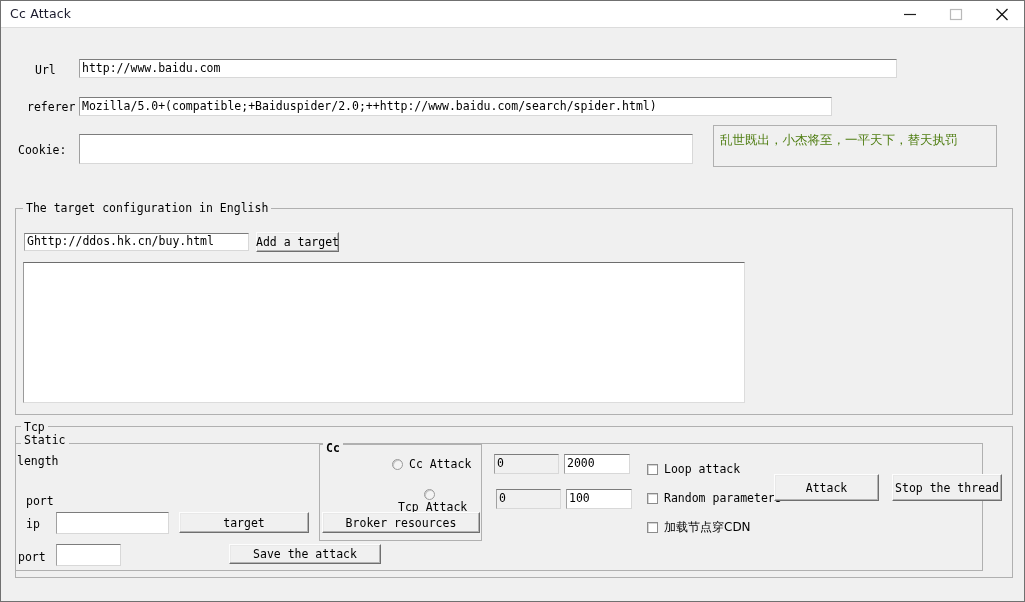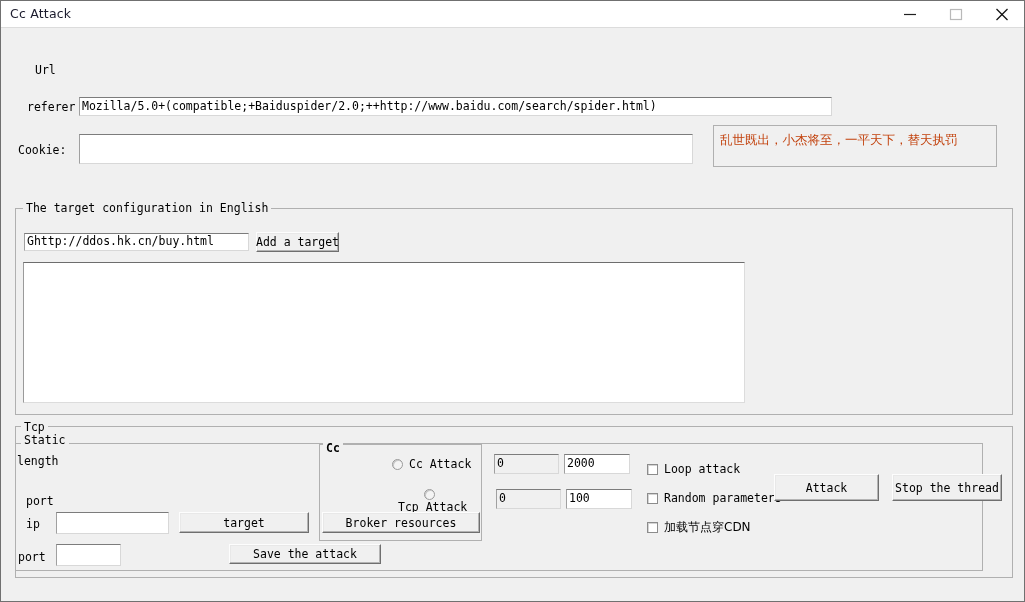--- a/index.html
+++ b/index.html
@@ -133,21 +133,21 @@
     border: 1px solid #b0b0b0;
     background: #f0f0f0;
   }
   .cookie-note {
     position: absolute;
     box-sizing: border-box;
     border: 1px solid #b0b0b0;
     background: #f0f0f0;
     font-family: "DejaVu Sans", "Liberation Sans", sans-serif;
     font-size: 12.5px;
-    color: #c2410c;
+    color: #4d7c0f;
     padding: 6px 6px 0 6px;
     white-space: nowrap;
   }
   
   .radio-row, .check-row {
     position: absolute;
     display: flex;
     align-items: center;
     white-space: nowrap;
     cursor: default;
@@ -200,20 +200,21 @@
     </div>
     <div class="win-btn" id="btn-close">
       <svg width="46" height="26" viewBox="0 0 46 26">
         <line x1="17.5" y1="8" x2="28.5" y2="19" stroke="#111111" stroke-width="1.3"></line>
         <line x1="28.5" y1="8" x2="17.5" y2="19" stroke="#111111" stroke-width="1.3"></line>
       </svg>
     </div>
   </div>
 
   <div class="lbl" style="left:34px; top:62px;">Url</div>
+  <div class="field" style="left:78px; top:58px; width:818px; height:19px;">http://www.baidu.com</div>
 
   <div class="lbl" style="left:26px; top:99px;">referer</div>
   <div class="field" style="left:78px; top:96px; width:753px; height:19px;">Mozilla/5.0+(compatible;+Baiduspider/2.0;++http://www.baidu.com/search/spider.html)</div>
 
   <div class="lbl" style="left:17px; top:142px;">Cookie:</div>
   <div class="field" style="left:78px; top:133px; width:614px; height:30px;"></div>
 
   <div class="cookie-note" style="left:712px; top:124px; width:284px; height:42px;">乱世既出，小杰将至，一平天下，替天执罚</div>
 
   <div class="groupbox" style="left:14px; top:207px; width:998px; height:207px;"></div>

